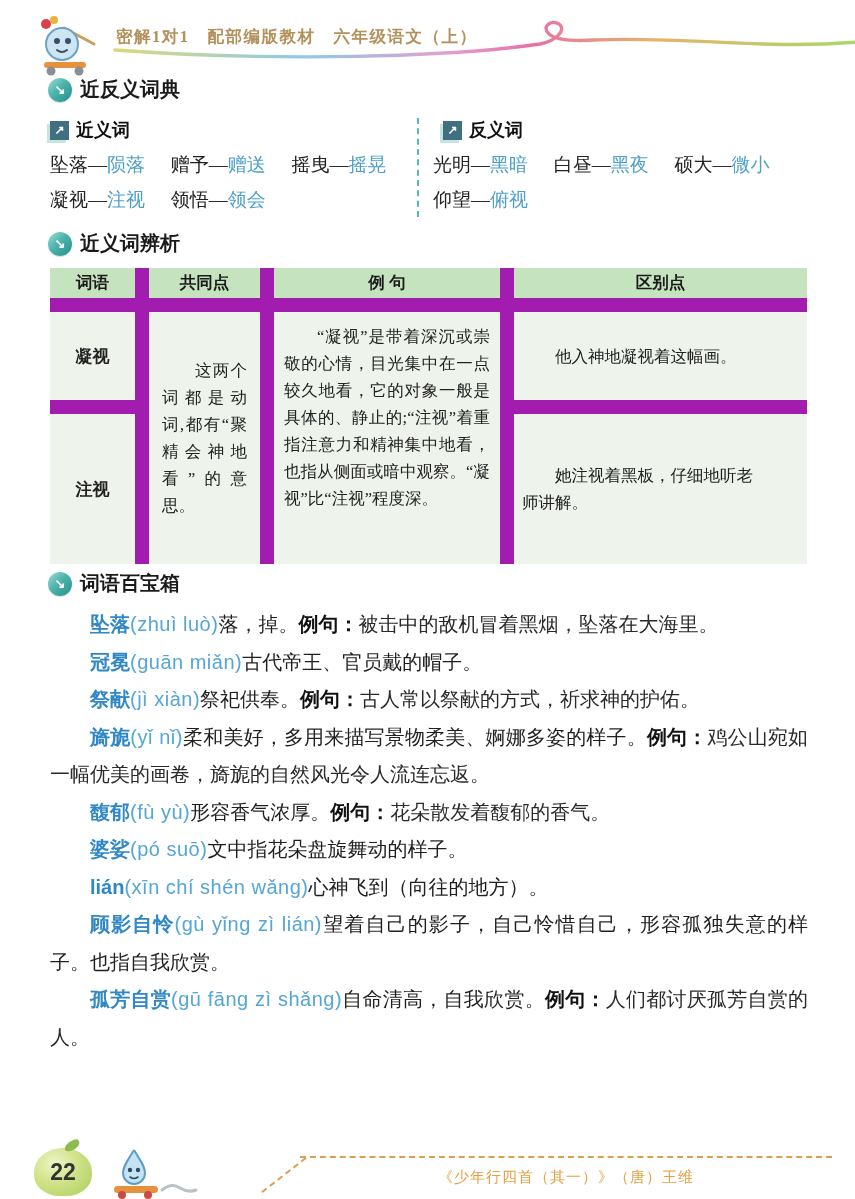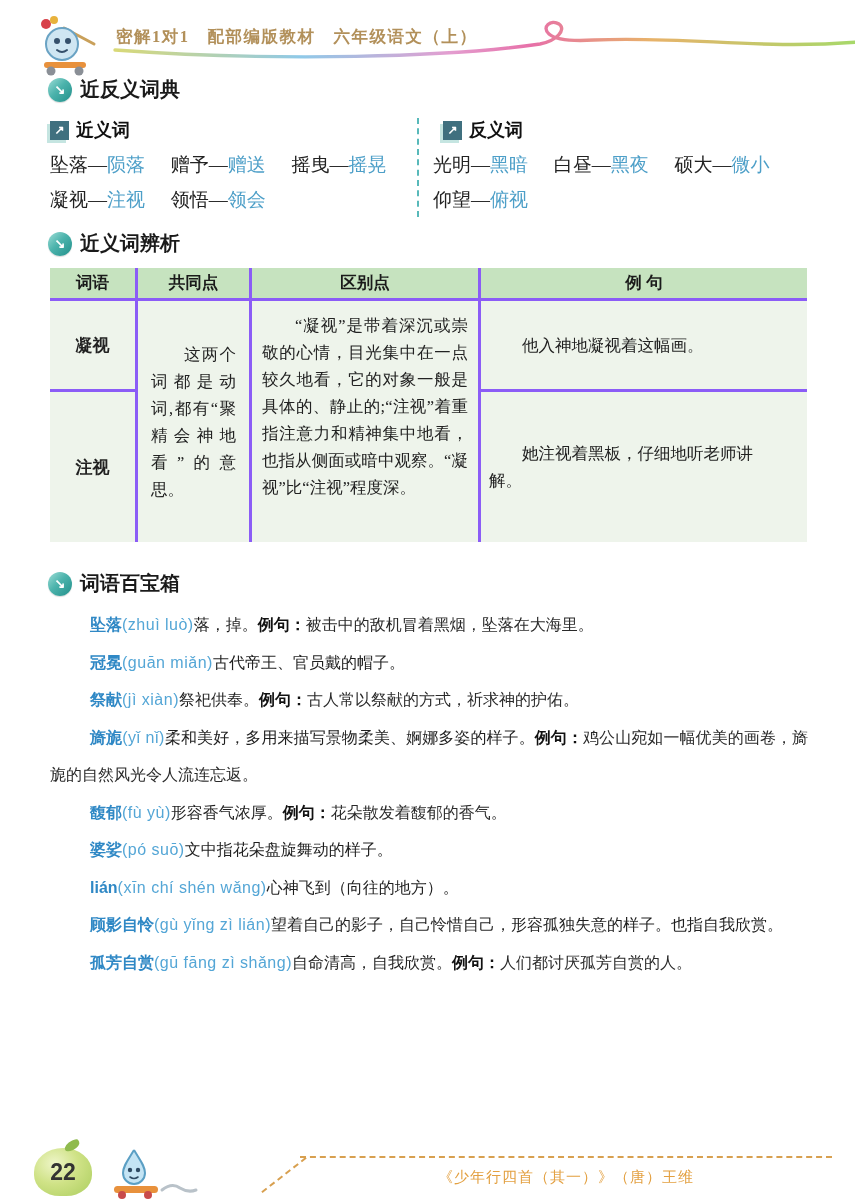--- a/index.html
+++ b/index.html
@@ -53,21 +53,21 @@
   .box-label { font-size:18px; font-weight:bold; color:#111; }
   .pair-flow { font-family:"Liberation Serif", serif; font-size:19px; line-height:35px; color:#222; }
   .pair { display:inline-block; margin-right:21px; white-space:nowrap; }
   .pair:last-child { margin-right:0;text-align:center; }
   .pair .b { color:#4d9fc8; }
 
   
   .atable {
     position:absolute; top:268px; left:50px; width:757px;
     display:grid; grid-template-columns:85px 111px 226px 1fr;
-    grid-template-rows:30px 88px 150px; gap:3px; background:#8b5cf6;
+    grid-template-rows:30px 88px 150px; gap:14px; background:#a21caf;
     font-family:"Liberation Serif", serif;
   }
   .hcell {
     background:#c6e3bf; display:flex; align-items:center; justify-content:center;
     font-size:16.5px; font-weight:bold; color:#1a1a1a;
     font-family:"Liberation Sans", sans-serif;
   }
   .bcell { background:#eef4eb; font-size:16.5px; color:#222; }
   .word-cell { display:flex; align-items:center; justify-content:center; font-weight:bold; font-size:17px; }
   .common-cell {
@@ -76,21 +76,21 @@
   }
   .common-cell p { text-indent:2em; text-align:justify; line-height:27px; }
   .diff-cell { grid-column:3; grid-row:2 / span 2; padding:11px 10px 0 10px; }
   .diff-cell p { text-indent:2em; text-align:justify; line-height:27px; }
   .ex-cell { display:flex; align-items:center; padding:0 52px 0 8px; }
   .ex-cell p { text-indent:2em; line-height:27px; }
 
   
   .vocab { position:absolute; top:606px; left:50px; width:758px; }
   .vocab-entry {
-    font-family:"Liberation Serif", serif; font-size:16px;
+    font-family:"Liberation Serif", serif; font-size:20px;
     line-height:37.5px; color:#1f1f1f; text-indent:40px; text-align:justify;
   }
   .vw { color:#2f88c5; font-weight:bold; font-family:"Liberation Sans", sans-serif; }
   .vp { color:#54a6d6; font-family:"Liberation Sans", sans-serif; letter-spacing:.5px; }
   .vl { font-weight:bold; font-family:"Liberation Sans", sans-serif; color:#111; }
   .ve { color:#2a2a2a; }
 
   
   .apple {
     position:absolute; left:34px; top:1148px; width:58px; height:48px;
@@ -190,22 +190,22 @@
 </div>
 
 <div class="section-head" id="sec-analysis">
   <span class="circle-icon">↘</span>
   <span>近义词辨析</span>
 </div>
 
 <div class="atable">
   <div class="hcell">词语</div>
   <div class="hcell">共同点</div>
+  <div class="hcell">例 句</div>
   <div class="hcell">区别点</div>
-  <div class="hcell">例 句</div>
 
   <div class="bcell word-cell">凝视</div>
   <div class="bcell common-cell">
       <p>这两个词都是动词,都有“聚精会神地看”的意思。</p>
     </div>
   <div class="bcell diff-cell">
       <p>“凝视”是带着深沉或崇敬的心情，目光集中在一点较久地看，它的对象一般是具体的、静止的;“注视”着重指注意力和精神集中地看，也指从侧面或暗中观察。“凝视”比“注视”程度深。</p>
     </div>
   <div class="bcell ex-cell" style="grid-column:4; grid-row:2;">
       <p>他入神地凝视着这幅画。</p>

